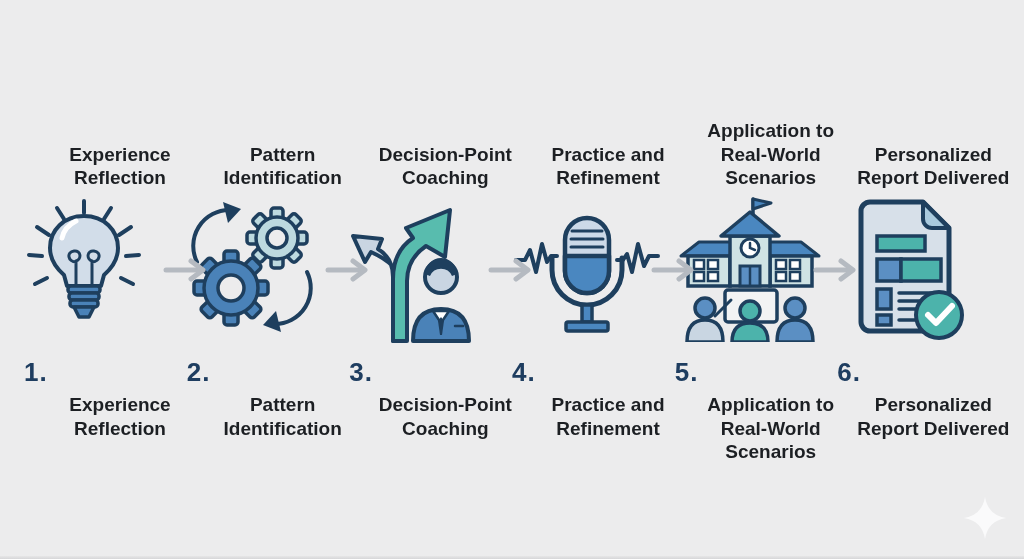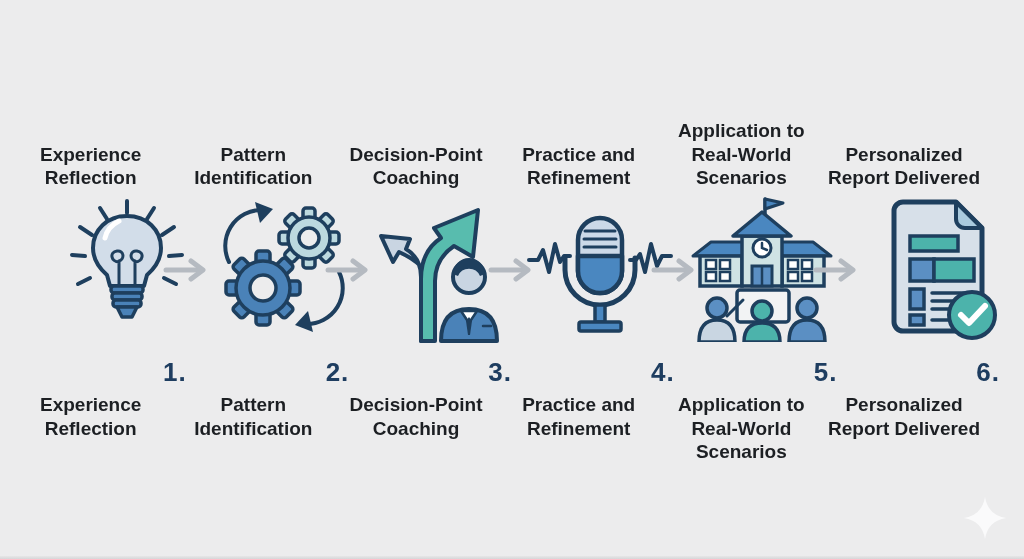--- a/index.html
+++ b/index.html
@@ -1,20 +1,20 @@
 <!DOCTYPE html>
 <html><head>
 <meta charset="utf-8">
 <style>
   * { margin:0; padding:0; box-sizing:border-box; }
   html,body { width:1024px; height:559px; }
   body { font-family:"Liberation Sans",sans-serif; background:#ececed; overflow:hidden; }
   .canvas { position:relative; width:1024px; height:559px; background:#ececed; }
   .steps-row { display:flex; padding:102px 24px 0 24px; position:relative; }
-  .step { flex:1; display:flex; flex-direction:column; align-items:flex-end; min-width:0; }
+  .step { flex:1; display:flex; flex-direction:column; align-items:flex-start; min-width:0; }
   .step-title {
     height:88px; width:192px; display:flex; align-items:flex-end; justify-content:center;
     text-align:center; font-size:19px; font-weight:700; color:#1c1f23;
     line-height:1.24; white-space:pre-line;
   }
   .step-icon { height:152px; display:flex; align-items:center; justify-content:center; margin-top:2px; }
   .step-number { margin-top:13px; font-size:26px; font-weight:700; color:#1e3d60; letter-spacing:1px; }
   .step-label {
     margin-top:5px; width:192px; text-align:center; font-size:19px; font-weight:700;
     color:#1c1f23; line-height:1.24; white-space:pre-line;

